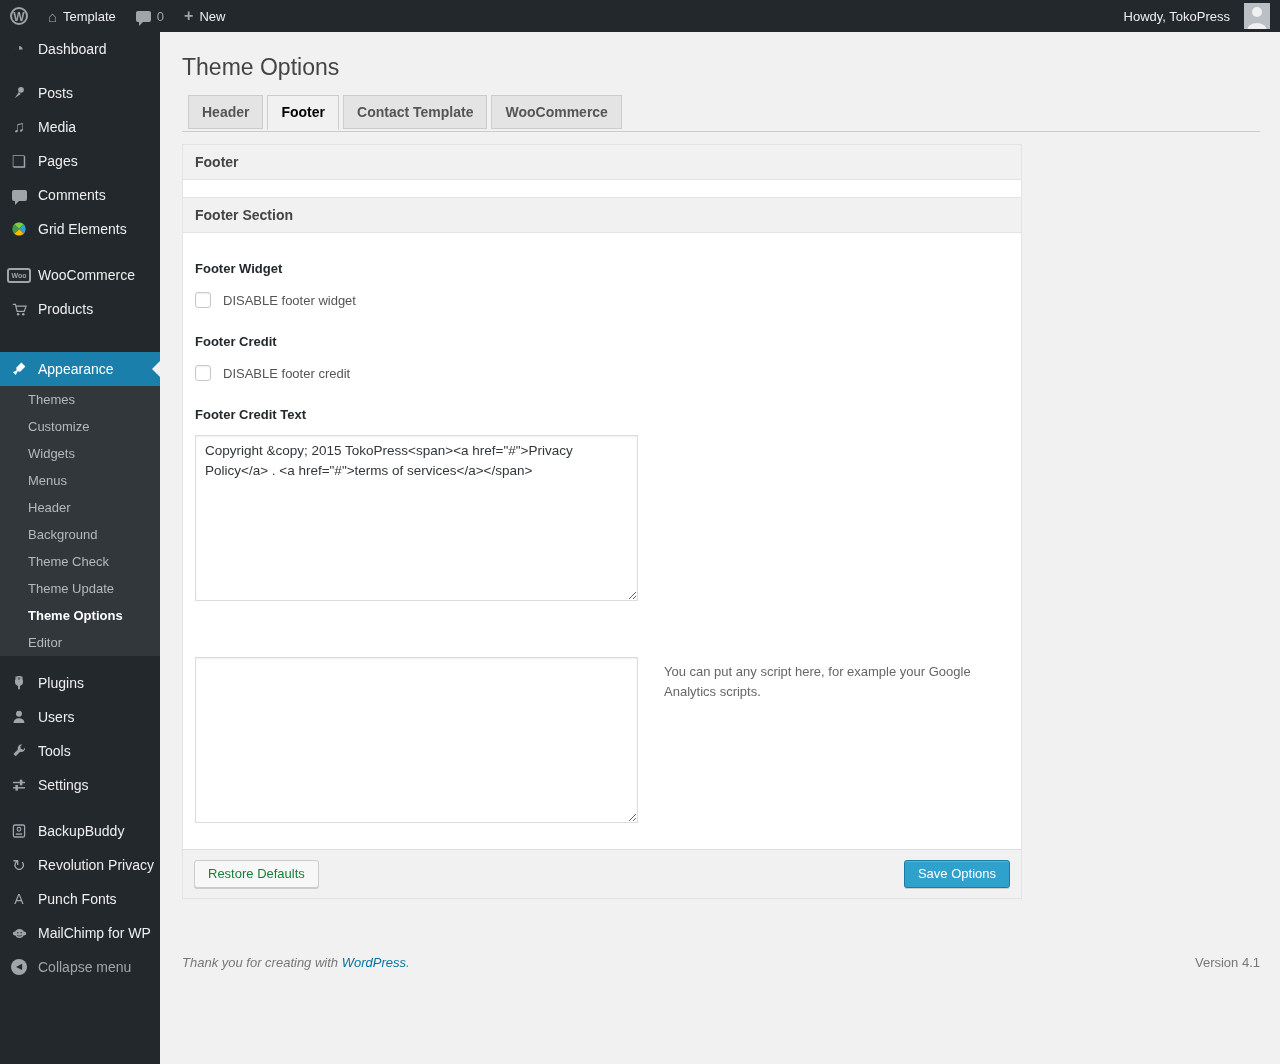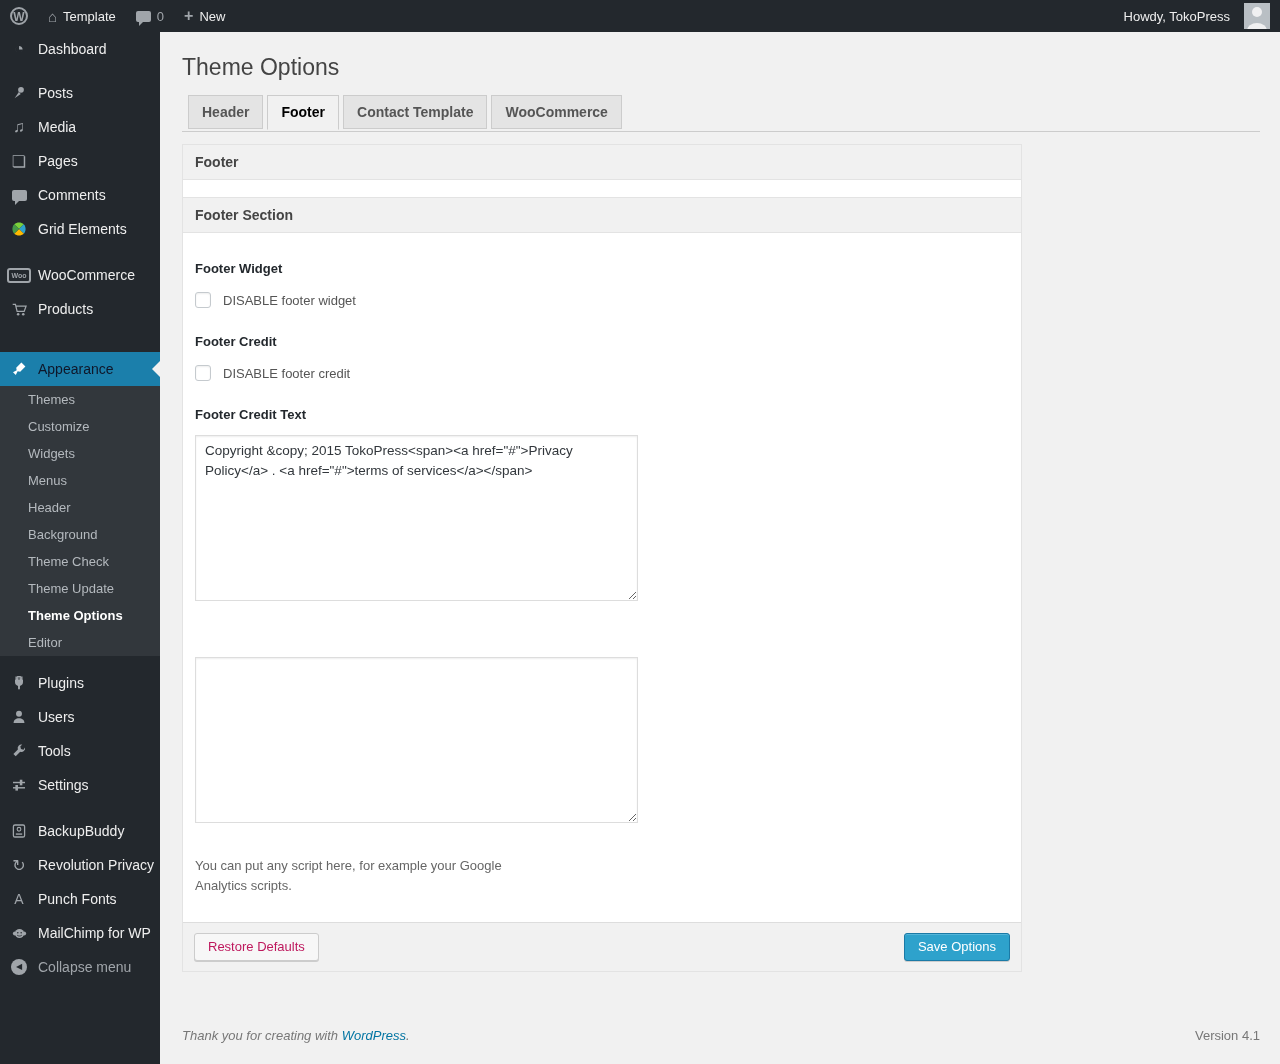--- a/index.html
+++ b/index.html
@@ -28,21 +28,21 @@
     border-radius:50% 50% 0 0; background:#f0f0f1; }
 
   
   #sidebar { position:absolute; top:32px; left:0; width:160px; height:1032px;
     background:#23282d; color:#eee; font-size:14px; }
   #sidebar ul { list-style:none; margin:0; padding:0; }
   .menu-item { display:flex; align-items:center; height:34px; padding-left:8px; cursor:pointer; color:#eee; }
   .micon { width:22px; margin-right:8px; text-align:center; color:#a0a5aa; font-size:16px;
     display:inline-flex; justify-content:center; align-items:center; flex:0 0 22px; }
   .gap-sm { margin-top:10px; } .gap-md { margin-top:12px; } .gap-lg { margin-top:26px; }
-  .menu-item.current-menu { background:#1b7fab; color:#0f172a; position:relative; }
+  .menu-item.current-menu { background:#1b7fab; color:#ffffff; position:relative; }
   .menu-item.current-menu .micon { color:#fff; }
   .sel-arrow { position:absolute; right:0; top:50%; margin-top:-8px; width:0; height:0;
     border-top:8px solid transparent; border-bottom:8px solid transparent; border-right:8px solid #f1f1f1; }
   .submenu { background:#32373c; padding:7px 0 9px; }
   .submenu li { padding:7px 0 7px 28px; font-size:13px; color:#b4b9be; cursor:pointer; line-height:13px; }
   .submenu li.current-sub { color:#fff; font-weight:bold; }
   .woo-badge { border:2px solid #a0a5aa; border-radius:3px; color:#a0a5aa; font-size:7px;
     font-weight:bold; padding:2px 2px; line-height:7px; position:relative; }
   .punch-a { color:#a0a5aa; font-size:14px; }
   .collapse-circle { width:16px; height:16px; border-radius:50%; background:#a0a5aa; color:#23282d;
@@ -69,27 +69,27 @@
   .field-label { font-size:13px; font-weight:bold; color:#23282d; margin:15px 0 0; }
   .check-row { display:flex; align-items:flex-end; gap:12px; margin:16px 0 26px; }
   .check-row input[type="checkbox"] { appearance:none; -webkit-appearance:none; width:16px; height:16px;
     border:1px solid #c5cace; border-radius:3px; background:#fff; margin:0;
     box-shadow:inset 0 1px 2px rgba(0,0,0,.07); cursor:pointer; }
   .check-label { font-size:13px; color:#555; cursor:pointer; }
   textarea.opt-textarea { width:443px; height:166px; margin-top:13px; border:1px solid #ddd;
     background:#fff; box-shadow:inset 0 1px 2px rgba(0,0,0,.07); padding:5px 9px;
     font-family:"Liberation Sans","DejaVu Sans",sans-serif; font-size:13.5px; color:#32373c;
     line-height:1.45; resize:both; }
-  .script-row { display:flex; align-items:flex-start; gap:15px;flex-direction:column; }
+  .script-row { display:flex; align-items:flex-start; gap:26px; }
   .help-text { font-size:13px; color:#666; width:310px; margin-top:18px; line-height:1.55; }
 
   .panel-footer { display:flex; justify-content:space-between; align-items:center;
     background:#f1f1f1; border-top:1px solid #ddd; padding:10px 11px; }
   .button { font-family:inherit; font-size:13px; border-radius:3px; cursor:pointer; padding:6px 13px; line-height:14px; }
-  .button-secondary { background:#f7f7f7; border:1px solid #ccc; color:#be185d; box-shadow:0 1px 0 #ccc; }
+  .button-secondary { background:#f7f7f7; border:1px solid #ccc; color:#15803d; box-shadow:0 1px 0 #ccc; }
   .button-primary { background:#2ea2cc; border:1px solid #1b7aa6; color:#fff;
     box-shadow:inset 0 1px 0 rgba(120,200,230,.5), 0 1px 0 rgba(0,0,0,.15); }
 
   .colophon { display:flex; justify-content:space-between; margin-top:56px; font-size:13px; color:#777; }
   .thanks { font-style:italic;text-align:center; }
   .thanks a { color:#0074a2; text-decoration:none; cursor:pointer; }
 
   svg.mi { display:block; }
 </style>
 </head>

